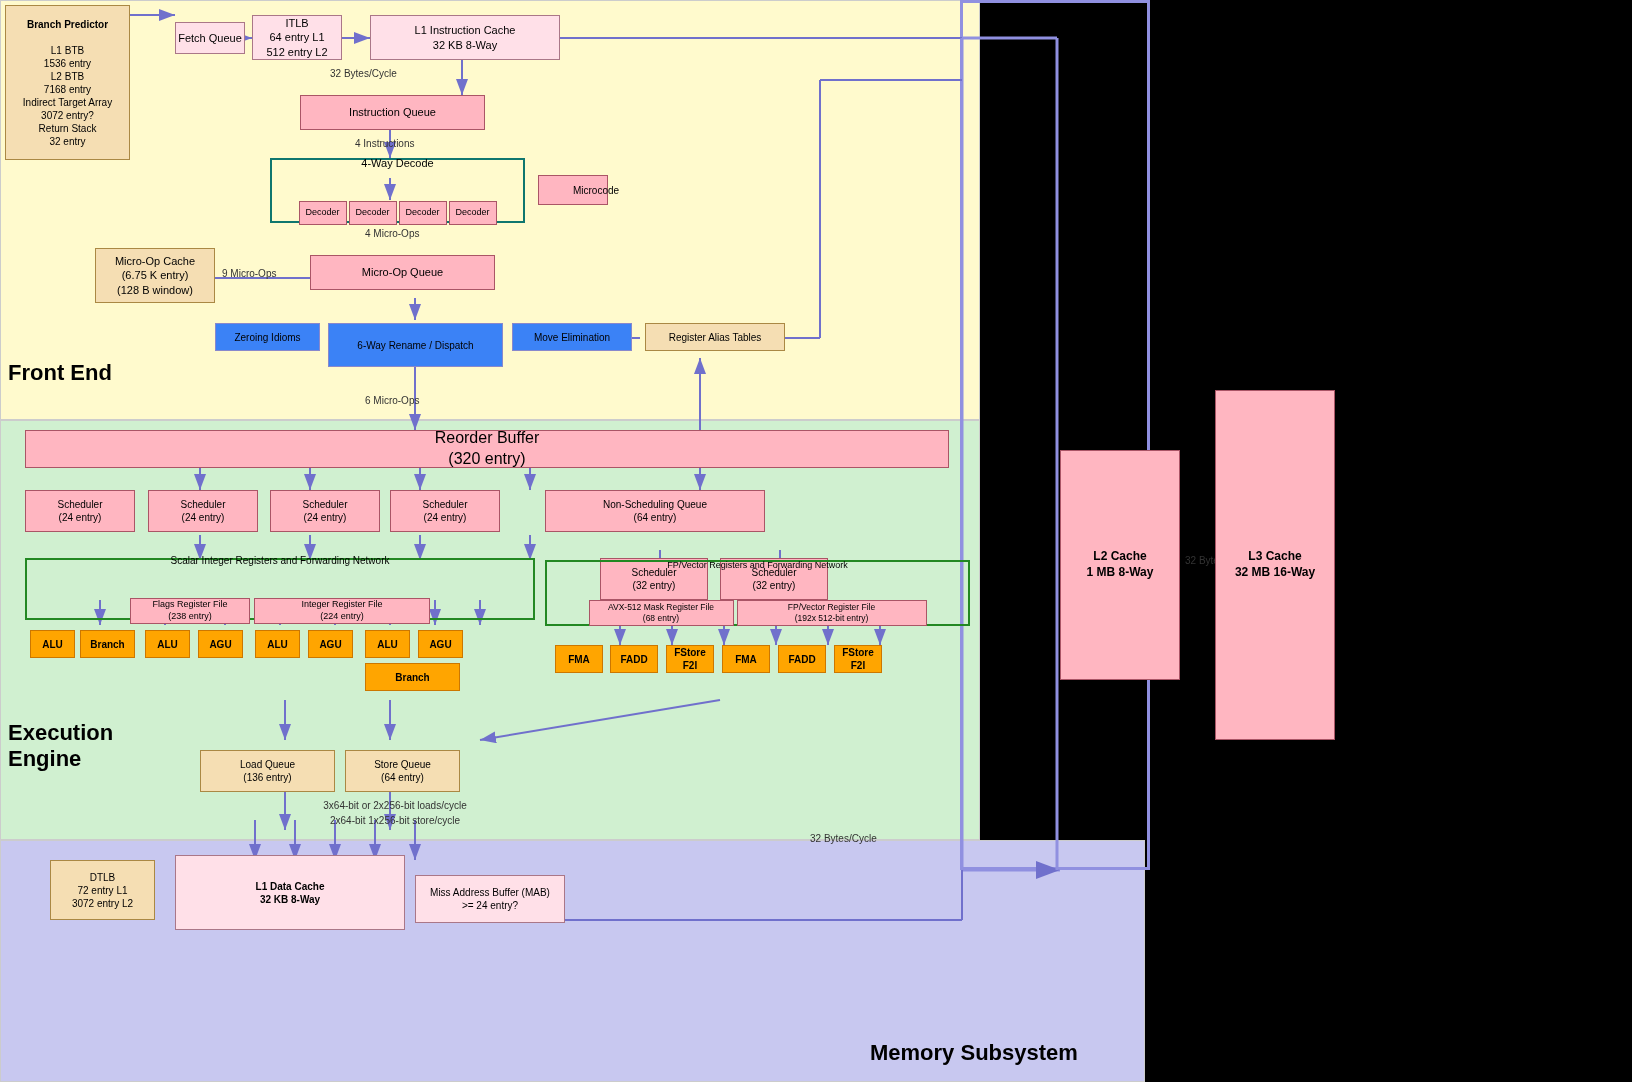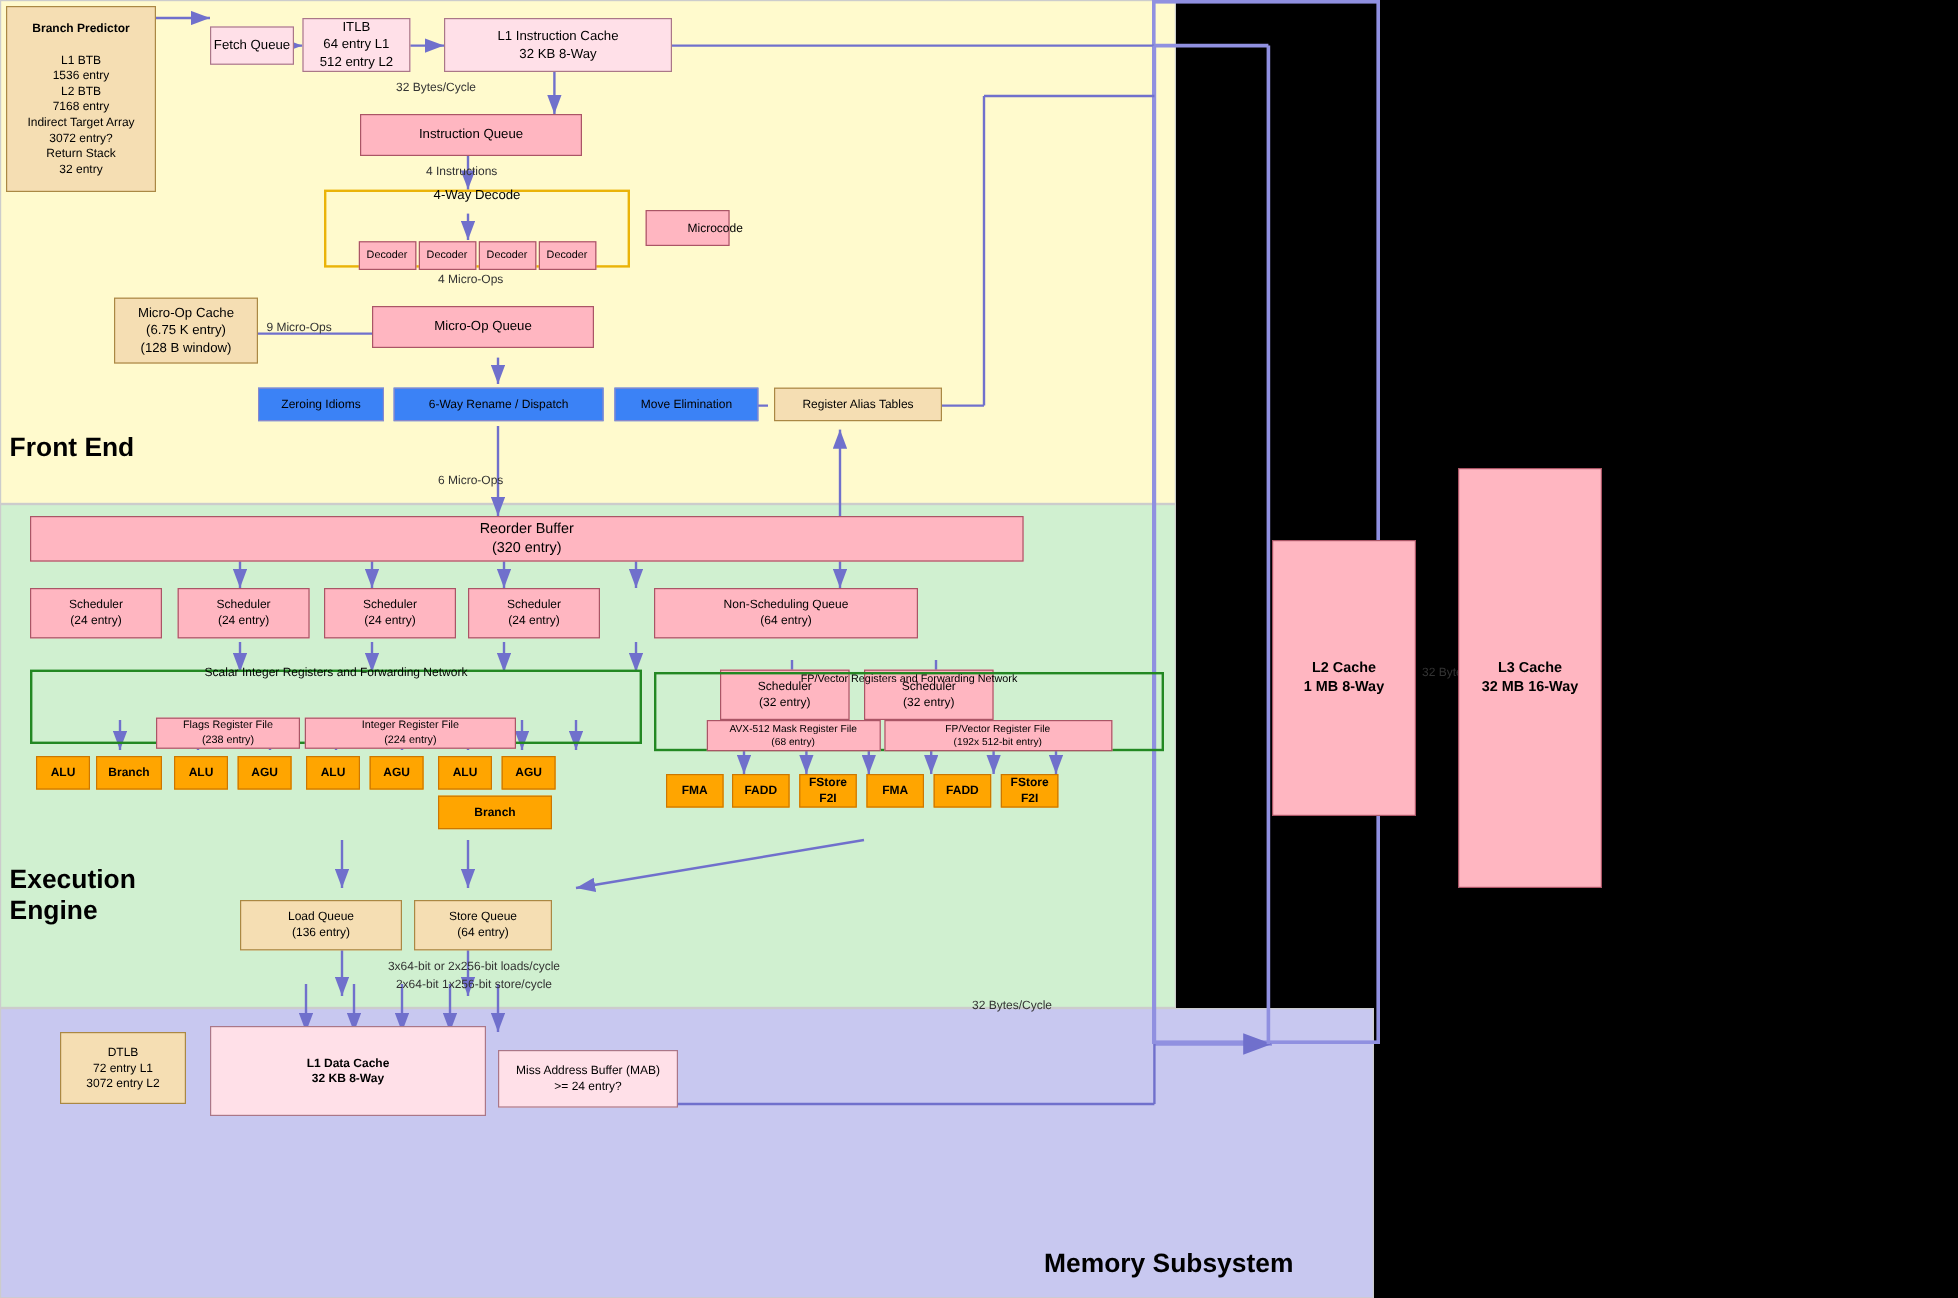--- a/index.html
+++ b/index.html
@@ -77,21 +77,21 @@
       font-size: 10px;
     }
 
     .box-tan {
       background: #f5deb3;
       border-color: #aa8844;
     }
 
     .box-white-border {
       background: transparent;
-      border: 2px solid #eab308;
+      border: 2px solid #0f766e;
       gap: 27px;
     }
 
     .box-lavender {
       background: #3b82f6;
       border-color: #8888cc;
     }
 
     
     .arrow-label {
@@ -261,26 +261,26 @@
 
   <div class="box box-tan" style="top:248px; left:95px; width:120px; height:55px;">Micro-Op Cache<br>(6.75 K entry)<br>(128 B window)</div>
 
   <div class="arrow-label" style="top:268px; left:222px;">9 Micro-Ops</div>
 
   <div class="box box-pink" style="top:255px; left:310px; width:185px; height:35px;">Micro-Op Queue</div>
 
   <div class="arrow-label" style="top:395px; left:365px;">6 Micro-Ops</div>
 
   <div class="box box-lavender" style="top:323px; left:215px; width:105px; height:28px; font-size:10px;">Zeroing Idioms</div>
-  <div class="box box-lavender" style="top:323px; left:328px; width:175px; height:28px; font-size:10px;">6-Way Rename / Dispatch</div>
+  <div class="box box-lavender" style="top:323px; left:328px; width:175px; height:44px; font-size:10px;">6-Way Rename / Dispatch</div>
   <div class="box box-lavender" style="top:323px; left:512px; width:120px; height:28px; font-size:10px;">Move Elimination</div>
 
   <div class="box box-tan" style="top:323px; left:645px; width:140px; height:28px; font-size:10px;">Register Alias Tables</div>
 
-  <div class="box box-pink" style="top:430px; left:25px; width:828px; height:38px; font-size:12px;">Reorder Buffer<br>(320 entry)</div>
+  <div class="box box-pink" style="top:430px; left:25px; width:924px; height:38px; font-size:16px;">Reorder Buffer<br>(320 entry)</div>
 
   <div class="box box-pink" style="top:490px; left:25px; width:110px; height:42px; font-size:10px;">Scheduler<br>(24 entry)</div>
   <div class="box box-pink" style="top:490px; left:148px; width:110px; height:42px; font-size:10px;">Scheduler<br>(24 entry)</div>
   <div class="box box-pink" style="top:490px; left:270px; width:110px; height:42px; font-size:10px;">Scheduler<br>(24 entry)</div>
   <div class="box box-pink" style="top:490px; left:390px; width:110px; height:42px; font-size:10px;">Scheduler<br>(24 entry)</div>
 
   <div class="box box-pink" style="top:490px; left:545px; width:220px; height:42px; font-size:10px;">Non-Scheduling Queue<br>(64 entry)</div>
 
   <div class="box box-white-border" style="top:558px; left:25px; width:510px; height:62px; flex-direction:column; border-color:#228822;">
     <div style="font-size:10px; margin-bottom:4px;">Scalar Integer Registers and Forwarding Network</div>

